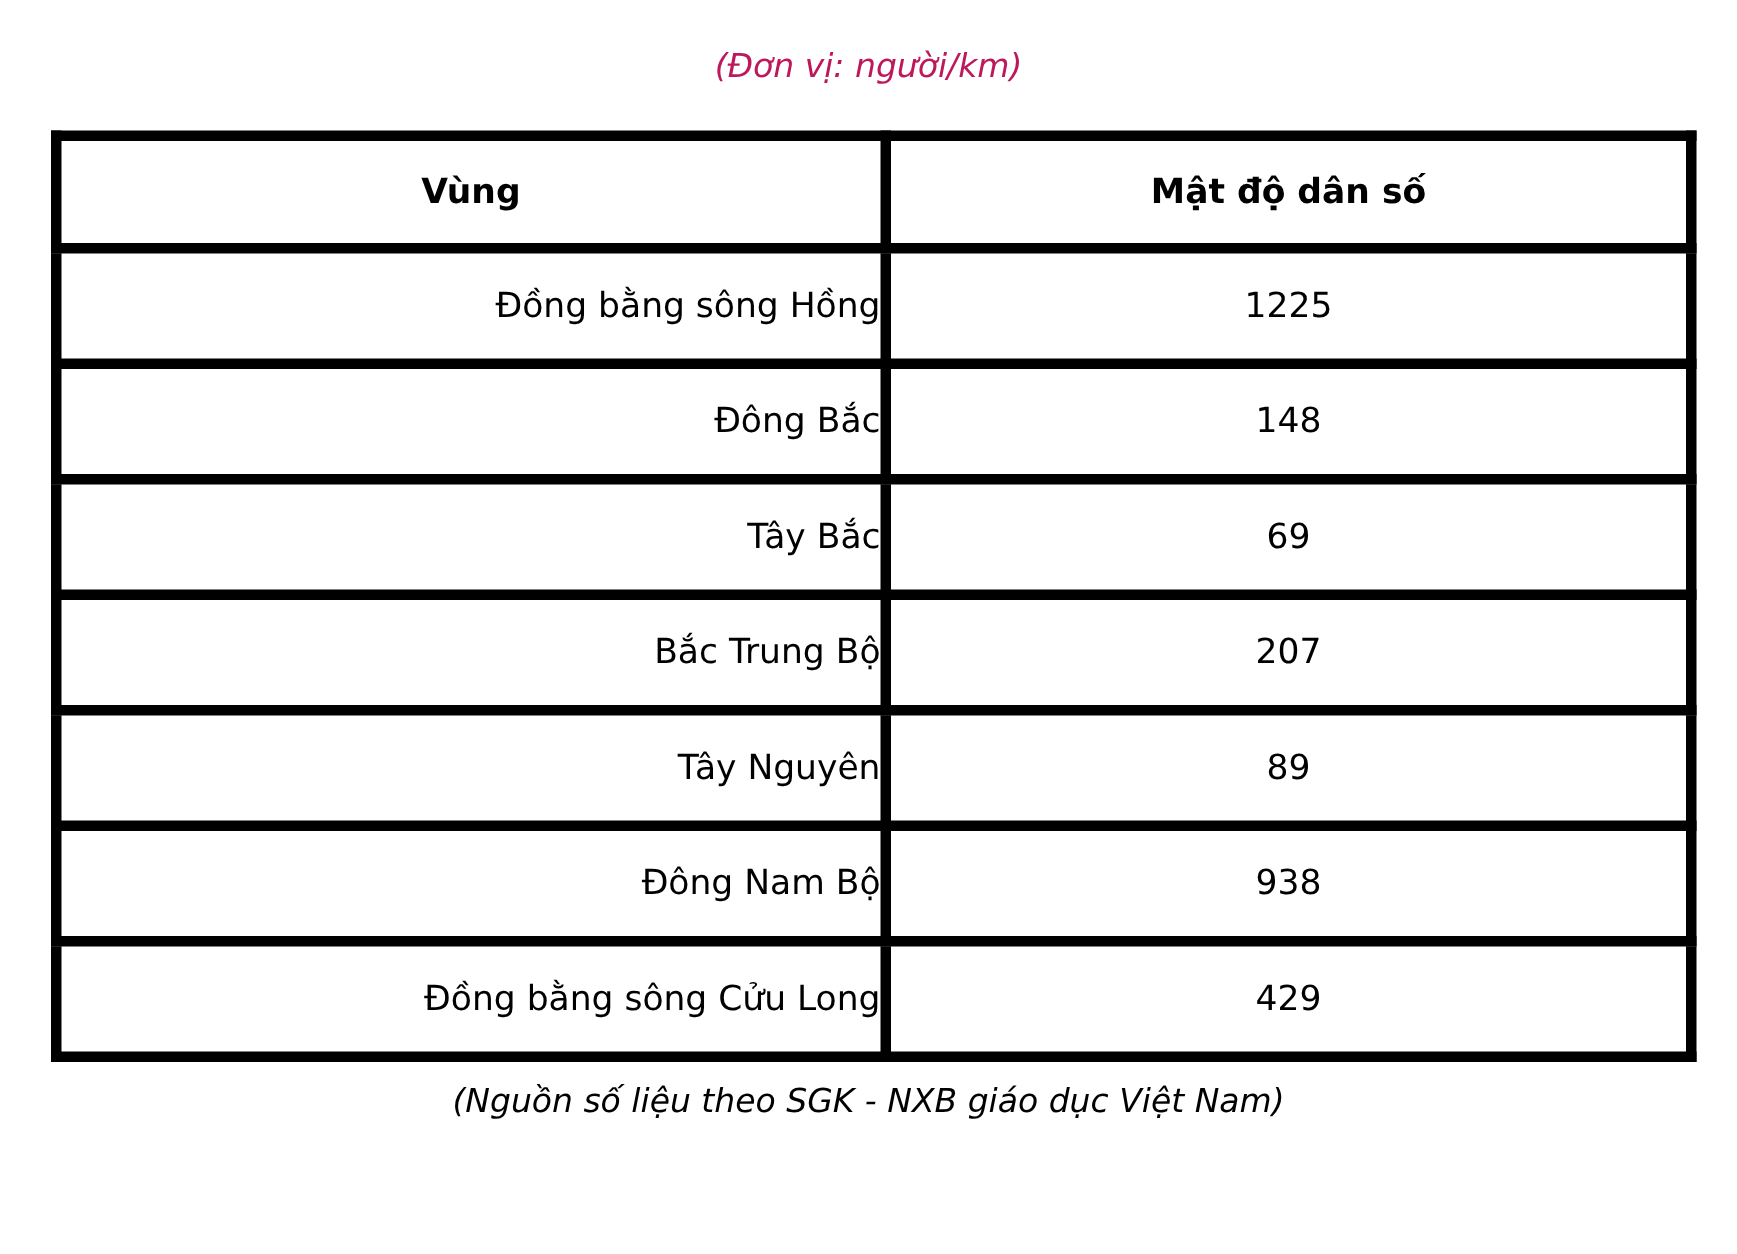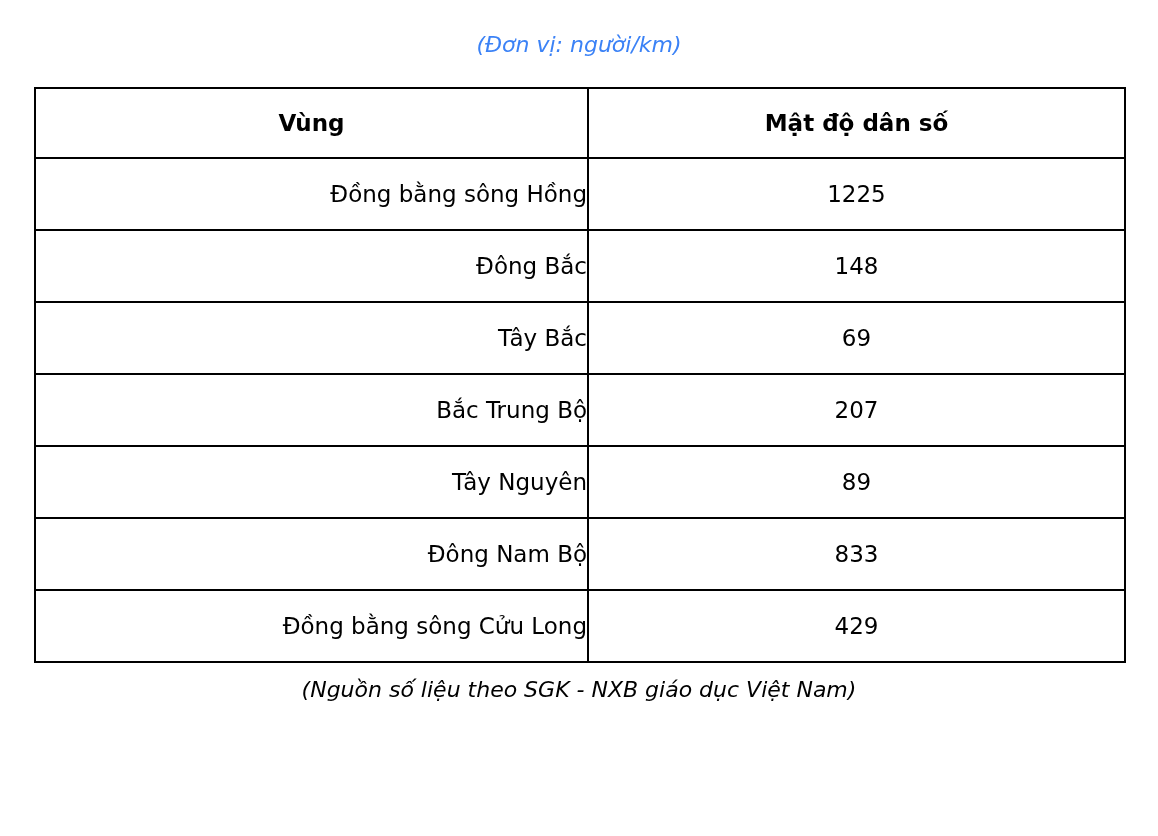--- a/index.html
+++ b/index.html
@@ -31,34 +31,34 @@
     margin: 0;
     padding-top: 24px;
     color: #000;
   }
   .doc-subtitle {
     text-align: center;
     font-size: 22px;
     font-style: italic;
     margin: 0;
     padding-top: 32px;
-    color: #3b82f6;
+    color: #be185d;
   }
   .table-wrap {
     margin: 0 auto;
     padding-top: 30px;
     width: 1090px;
   }
   table.data-table {
     border-collapse: collapse;
     width: 1090px;
     table-layout: fixed;
   }
   table.data-table td, table.data-table th {
-    border: 2px solid #000000;
+    border: 7px solid #000000;
     padding: 0;
     vertical-align: middle;
   }
   .col-region { width: 553px; }
   .col-value  { width: 537px; }
 
   thead th {
     height: 68px;
     font-size: 23px;
     font-weight: bold;
@@ -122,21 +122,21 @@
         <tr>
           <td class="region">Bắc Trung Bộ</td>
           <td class="value">207</td>
         </tr>
         <tr>
           <td class="region">Tây Nguyên</td>
           <td class="value">89</td>
         </tr>
         <tr>
           <td class="region">Đông Nam Bộ</td>
-          <td class="value">833</td>
+          <td class="value">938</td>
         </tr>
         <tr>
           <td class="region">Đồng bằng sông Cửu Long</td>
           <td class="value">429</td>
         </tr>
       </tbody>
     </table>
   </div>
 
   <p class="doc-source">(Nguồn số liệu theo SGK - NXB giáo dục Việt Nam)</p>

